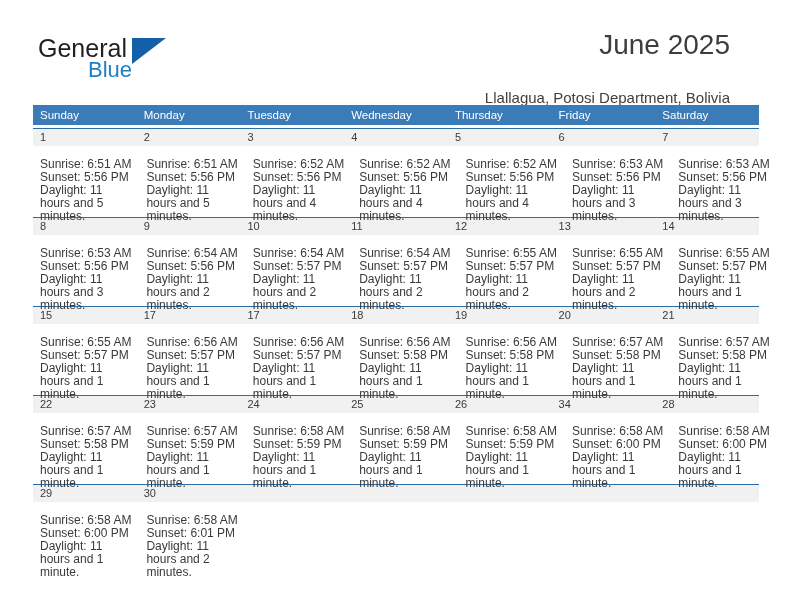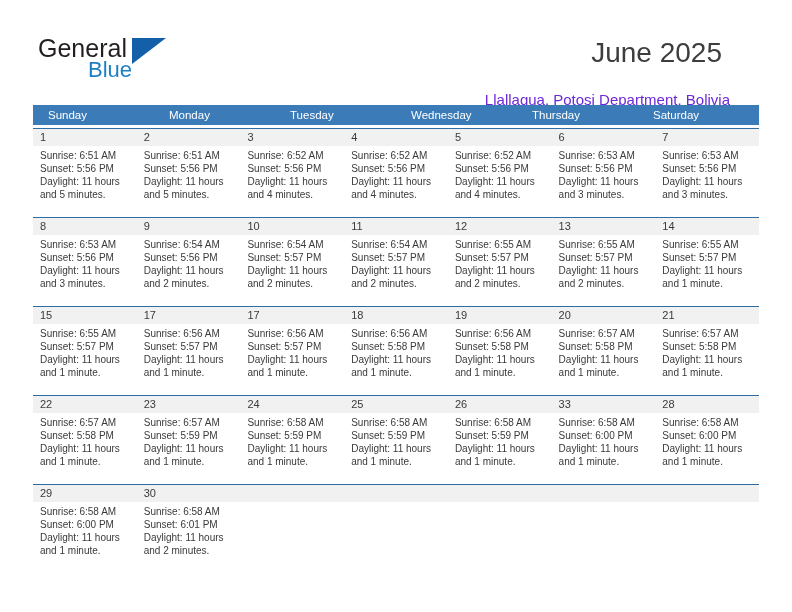--- a/index.html
+++ b/index.html
@@ -71,26 +71,26 @@
     right: 0;
     top: 0;
     text-align: right;
   }
   .cal-title {
     font-size: 28px;
     color: #3d3d3d;
     line-height: 34px;
     white-space: nowrap;
     font-weight: normal;
-    margin: 8px;
+    margin: 0;
   }
   .cal-subtitle {
-    margin-top: 21px;
+    margin-top: 27px;
     font-size: 15px;
-    color: #6d28d9;
+    color: #404040;
     line-height: 18px;
     white-space: nowrap;
   }
 
   
   .calendar {
     position: absolute;
     left: 33px;
     top: 105px;
     width: 726px;
@@ -98,21 +98,21 @@
   .weekday-row {
     display: flex;
     background: #3b7cb8;
     height: 20px;
   }
   .weekday {
     flex: 1 1 0;
     font-size: 11.5px;
     color: #ffffff;
     line-height: 20px;
-    padding-left: 15px;
+    padding-left: 7px;
     box-sizing: border-box;
     white-space: nowrap;
     overflow: hidden;
   }
   .week {
     border-top: 1.5px solid #2e6da4;
     margin-top: 3px;
   }
   .week:first-of-type {
     margin-top: 2px;
@@ -131,23 +131,24 @@
     box-sizing: border-box;
   }
   .detail-row {
     display: flex;
     height: 68px;
   }
   .detail {
     flex: 1 1 0;
     box-sizing: border-box;
     padding: 3px 8px 0 7px;
-    font-size: 10px;
+    font-size: 12px;
     line-height: 13px;
     color: #3a3a3a;
+    margin-top: 9px;
   }
   .detail div {
     white-space: nowrap;
     overflow: hidden;
   }
   .detail .wrap {
     white-space: normal;
   }
   .empty { }
 </style>
@@ -172,20 +173,21 @@
   </div>
 
   <div class="calendar">
 
     <div class="weekday-row">
       <div class="weekday">Sunday</div>
       <div class="weekday">Monday</div>
       <div class="weekday">Tuesday</div>
       <div class="weekday">Wednesday</div>
       <div class="weekday">Thursday</div>
+      <div class="weekday">Friday</div>
       <div class="weekday">Saturday</div>
     </div>
 
     <div class="week">
       <div class="daynum-row">
         <div class="daynum">1</div>
         <div class="daynum">2</div>
         <div class="daynum">3</div>
         <div class="daynum">4</div>
         <div class="daynum">5</div>
@@ -329,21 +331,21 @@
       </div>
     </div>
 
     <div class="week">
       <div class="daynum-row">
         <div class="daynum">22</div>
         <div class="daynum">23</div>
         <div class="daynum">24</div>
         <div class="daynum">25</div>
         <div class="daynum">26</div>
-        <div class="daynum">33</div>
+        <div class="daynum">34</div>
         <div class="daynum">28</div>
       </div>
       <div class="detail-row">
         <div class="detail">
           <div>Sunrise: 6:57 AM</div>
           <div>Sunset: 5:58 PM</div>
           <div class="wrap">Daylight: 11 hours and 1 minute.</div>
         </div>
         <div class="detail">
           <div>Sunrise: 6:57 AM</div>

